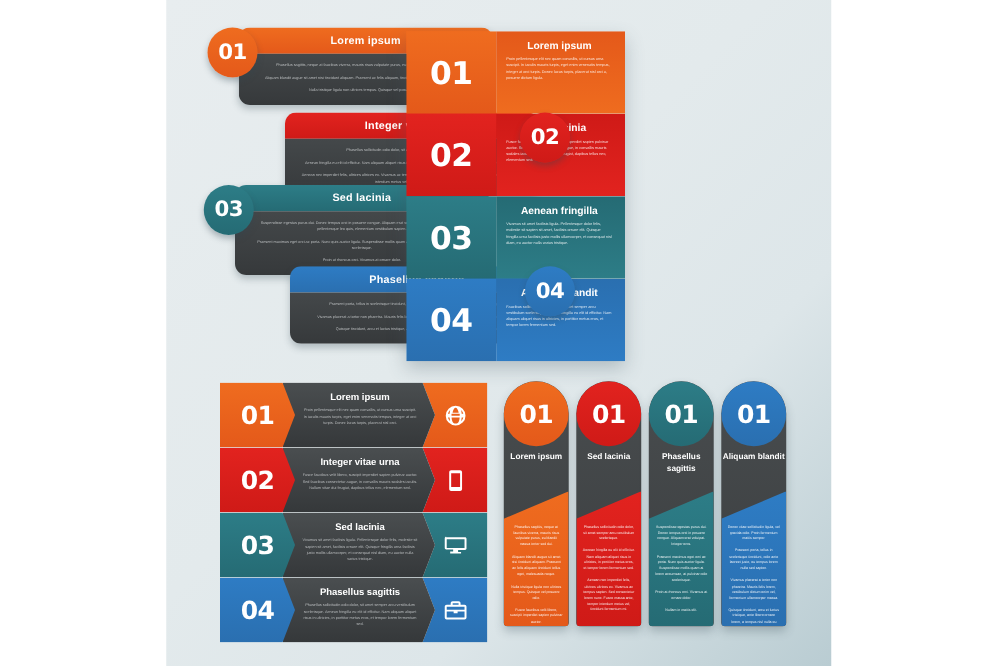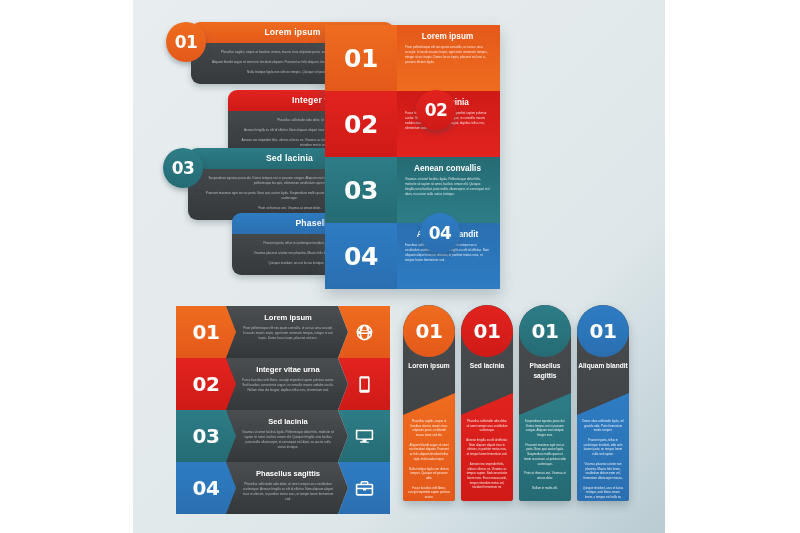--- a/index.html
+++ b/index.html
@@ -145,21 +145,21 @@
       <div class="rowB">
         <div class="numc num" style="background: linear-gradient(rgb(226, 35, 31) 0%, rgb(207, 26, 23) 100%);">02</div>
         <div class="txtc" style="background: linear-gradient(rgb(207, 26, 23) 0%, rgb(226, 35, 31) 100%);">
           <h4>Sed lacinia</h4>
           <p>Fusce faucibus velit libero, suscipit imperdiet sapien pulvinar auctor. Sed faucibus consectetur augue, in convallis mauris sodales iaculis. Nullam vitae dui feugiat, dapibus tellus nec, elementum sed.</p>
         </div>
       </div>
       <div class="rowB">
         <div class="numc num" style="background: linear-gradient(rgb(45, 125, 135) 0%, rgb(37, 107, 116) 100%);">03</div>
         <div class="txtc" style="background: linear-gradient(rgb(37, 107, 116) 0%, rgb(45, 125, 135) 100%);">
-          <h4>Aenean convallis</h4>
+          <h4>Aenean fringilla</h4>
           <p>Vivamus sit amet facilisis ligula. Pellentesque dolor felis, molestie sit sapien sit amet, facilisis ornare elit. Quisque fringilla urna facilisis justo mollis ullamcorper, et consequat nisl diam, eu auctor nulla varius tristique.</p>
         </div>
       </div>
       <div class="rowB">
         <div class="numc num" style="background: linear-gradient(rgb(46, 124, 196) 0%, rgb(42, 111, 176) 100%);">04</div>
         <div class="txtc" style="background: linear-gradient(rgb(42, 111, 176) 0%, rgb(46, 124, 196) 100%);">
           <h4>Aliquam blandit</h4>
           <p>Faucibus sollicitudin odio dolor, sit amet semper arcu vestibulum scelerisque. Aenean fringilla eu elit id efficitur. Nam aliquam aliquet risus in ultricies, in porttitor metus eros, et tempor lorem fermentum sed.</p>
         </div>
       </div>

